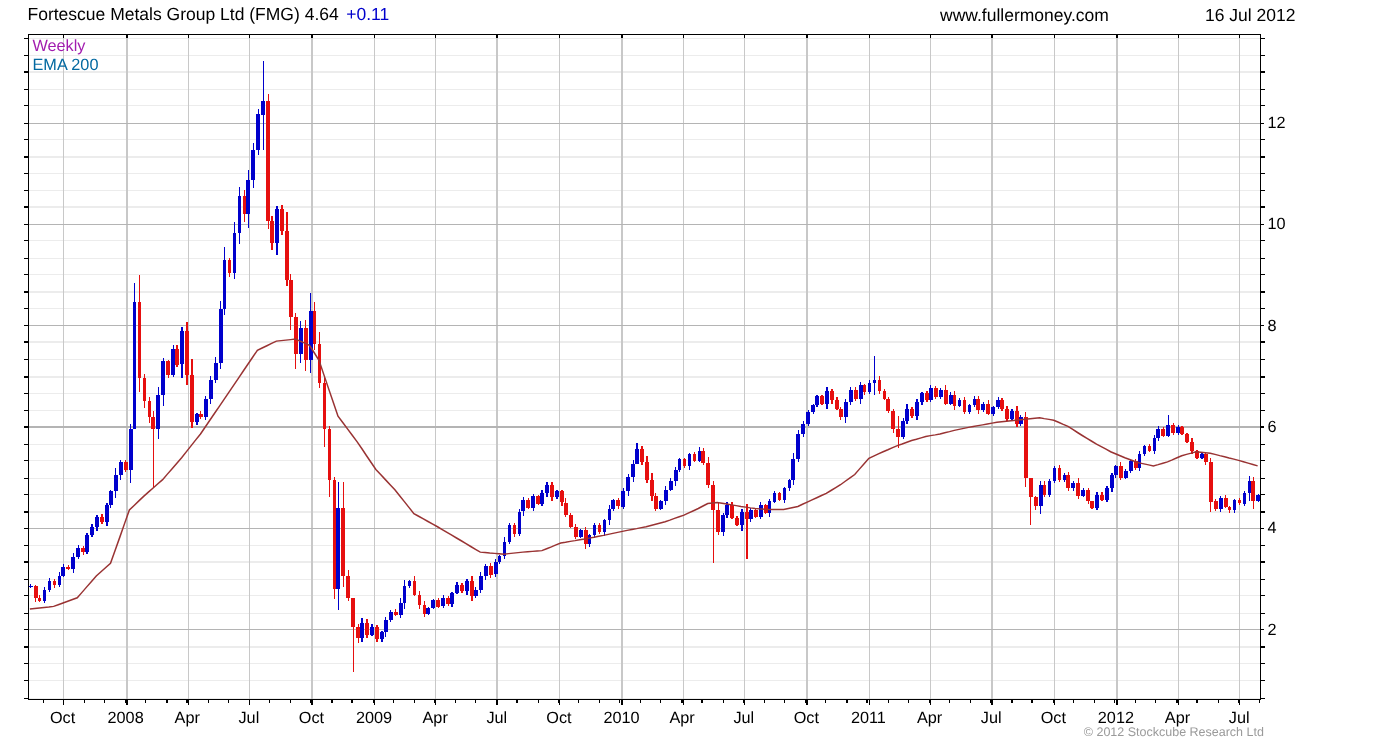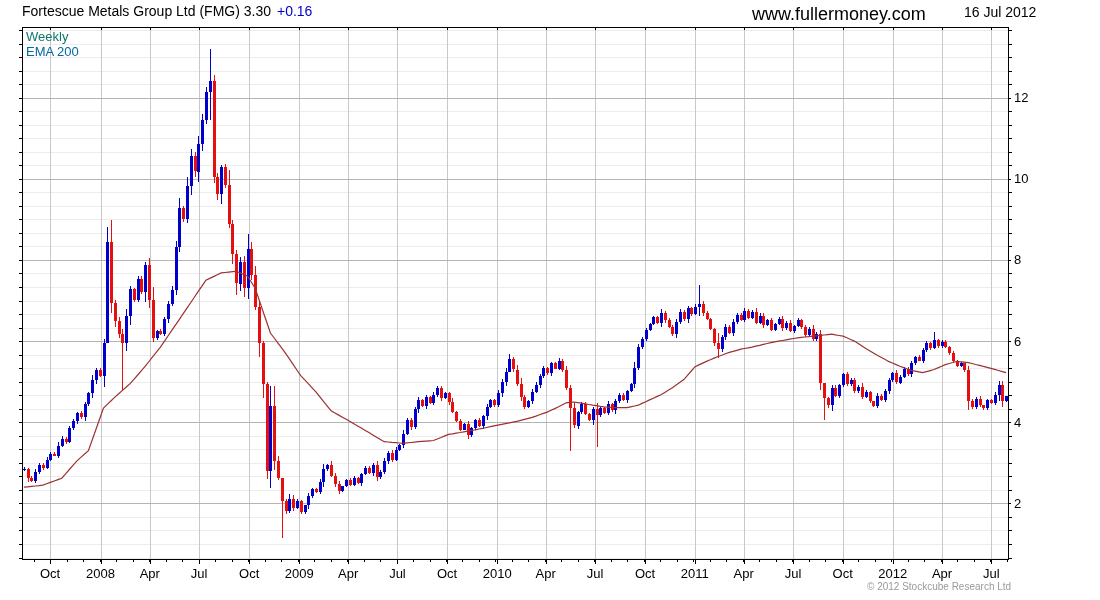--- a/index.html
+++ b/index.html
@@ -1,31 +1,31 @@
 <!DOCTYPE html>
 <html><head>
 <meta charset="utf-8">
 <style>
   html,body{margin:0;padding:0;background:#fff;}
   .screen{position:relative;width:1100px;height:600px;background:#ffffff;
           font-family:"Liberation Sans",sans-serif;overflow:hidden;}
   .titlebar{position:absolute;left:22px;top:3px;font-size:14px;color:#000;white-space:nowrap;}
   .titlebar .chg{margin-left:6px;}
-  .website{position:absolute;left:752px;top:4px;font-size:18px;color:#000;text-align:right;}
+  .website{position:absolute;left:752px;top:4px;font-size:14px;color:#000;text-align:right;}
   .date{position:absolute;left:964px;top:4px;font-size:14px;color:#000;}
   .legend{position:absolute;left:26px;top:29px;font-size:13px;line-height:15px;}
   .copyright{position:absolute;left:867px;top:581px;font-size:10px;}
   svg{position:absolute;left:0;top:0;}
 </style>
 </head>
 <body>
 
 <div class="screen">
   <div class="titlebar">
-    <span>Fortescue Metals Group Ltd (FMG) 3.30</span><span class="chg" style="color: rgb(0, 0, 204);">+0.16</span>
+    <span>Fortescue Metals Group Ltd (FMG) 4.64</span><span class="chg" style="color: rgb(0, 0, 204);">+0.11</span>
   </div>
   <div class="website">www.fullermoney.com</div>
   <div class="date">16 Jul 2012</div>
 
   <svg id="chart-svg" width="1100" height="600">
       <g>
         <line x1="22" x2="1008" y1="558.5" y2="558.5" stroke="#ececec" stroke-width="1" shape-rendering="crispEdges"></line>
         <line x1="22" x2="1008" y1="544.5" y2="544.5" stroke="#ececec" stroke-width="1" shape-rendering="crispEdges"></line>
         <line x1="22" x2="1008" y1="530.5" y2="530.5" stroke="#ececec" stroke-width="1" shape-rendering="crispEdges"></line>
         <line x1="22" x2="1008" y1="517.5" y2="517.5" stroke="#ececec" stroke-width="1" shape-rendering="crispEdges"></line>
@@ -1342,18 +1342,18 @@
         <text x="743.6761538461539" y="578" text-anchor="middle" font-family="&quot;Liberation Sans&quot;,sans-serif" font-size="13px" fill="#000000">Apr</text>
         <text x="792.9761538461538" y="578" text-anchor="middle" font-family="&quot;Liberation Sans&quot;,sans-serif" font-size="13px" fill="#000000">Jul</text>
         <text x="842.6553846153846" y="578" text-anchor="middle" font-family="&quot;Liberation Sans&quot;,sans-serif" font-size="13px" fill="#000000">Oct</text>
         <text x="892.7138461538461" y="578" text-anchor="middle" font-family="&quot;Liberation Sans&quot;,sans-serif" font-size="13px" fill="#000000">2012</text>
         <text x="942.0138461538461" y="578" text-anchor="middle" font-family="&quot;Liberation Sans&quot;,sans-serif" font-size="13px" fill="#000000">Apr</text>
         <text x="991.313846153846" y="578" text-anchor="middle" font-family="&quot;Liberation Sans&quot;,sans-serif" font-size="13px" fill="#000000">Jul</text>
       </g>
     </svg>
 
   <div class="legend">
-    <div style="color: #0f766e;">Weekly</div>
+    <div style="color: #a21caf;">Weekly</div>
     <div style="color: #0369a1;">EMA 200</div>
   </div>
 
   <div class="copyright" style="color: rgb(154, 154, 154);">© 2012 Stockcube Research Ltd</div>
 </div>
 
 </body></html>

